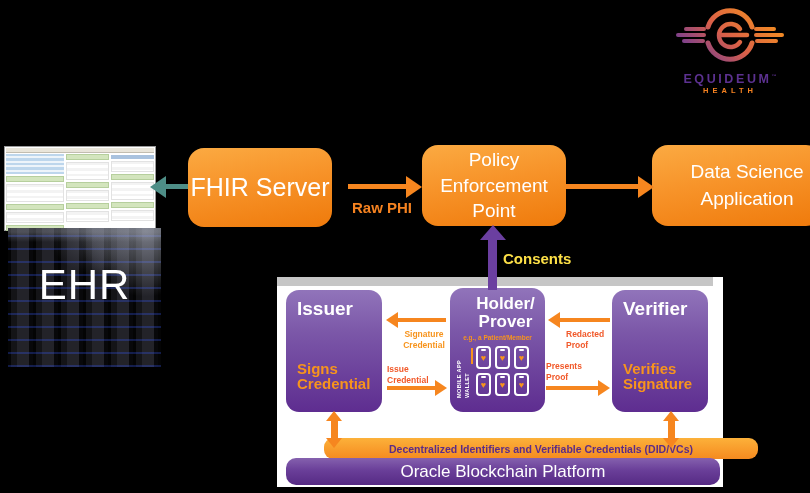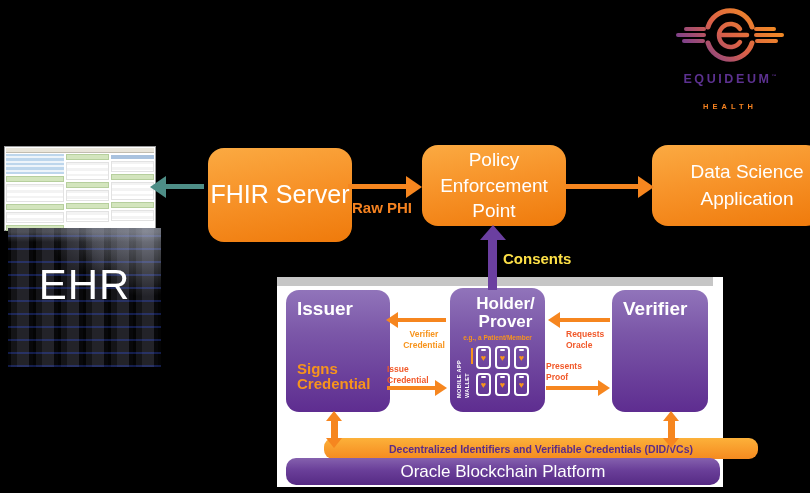--- a/index.html
+++ b/index.html
@@ -5,21 +5,21 @@
   html,body{margin:0;padding:0;background:#000;}
   #canvas{position:relative;width:810px;height:493px;background:#000;overflow:hidden;
           font-family:"Liberation Sans","DejaVu Sans",sans-serif;}
   .abs{position:absolute;}
 
   
   .logo{left:652px;top:4px;width:156px;text-align:center;}
   .logo svg{display:block;margin:0 auto;}
   .logo-brand{font-size:12.5px;font-weight:bold;letter-spacing:2.6px;color:#5c3190;margin-top:4px;}
   .logo-brand sup{font-size:5px;letter-spacing:0;}
-  .logo-sub{font-size:7.5px;font-weight:bold;letter-spacing:4px;color:#f58220;margin-top:16px;}
+  .logo-sub{font-size:7.5px;font-weight:bold;letter-spacing:4px;color:#f58220;margin-top:0;}
 
   
   .ehr-shot{left:4px;top:146px;width:152px;height:85px;background:#fff;border:1px solid #9a9a9a;
             box-shadow:2px 2px 4px rgba(0,0,0,.6);padding:1px;box-sizing:border-box;}
   .es-top{height:4px;background:#e9e5da;border-bottom:1px solid #c2bdb0;}
   .es-body{display:flex;gap:2px;height:71px;margin-top:1px;}
   .es-c1{width:40%;}
   .es-c2{width:30%;}
   .es-c3{width:30%;}
   .es-blue{height:20px;background:repeating-linear-gradient(180deg,#bdd6ec 0 2.5px,#edf4fa 2.5px 4.5px);}
@@ -38,21 +38,21 @@
       repeating-linear-gradient(0deg,rgba(55,90,255,.28) 0 2px,rgba(0,0,0,0) 2px 13px),
       repeating-linear-gradient(90deg,#040404 0 3px,#141417 3px 9px,#232329 9px 21px,#08080a 21px 25px);
   }
   .ehr-word{left:8px;top:261px;width:153px;text-align:center;color:#fff;
             font-size:42px;font-weight:400;letter-spacing:1px;}
 
   
   .obox{background:linear-gradient(170deg,#fbaa42 0%,#f79329 45%,#ef7a0b 100%);
         border-radius:16px;color:#fff;display:flex;align-items:center;justify-content:center;
         text-align:center;line-height:1.35;}
-  .box-fhir{left:208px;top:148px;width:144px;height:94px;font-size:25px;}
+  .box-fhir{left:188px;top:148px;width:144px;height:79px;font-size:25px;}
   .box-pep{left:422px;top:145px;width:144px;height:81px;font-size:19px;}
   .box-dsa{left:652px;top:145px;width:150px;height:81px;font-size:19px;line-height:1.4;padding-left:20px;}
 
   
   .flow-arrow{position:absolute;height:5px;background:var(--c);}
   .flow-arrow.right::after{content:"";position:absolute;right:-16px;top:-8.5px;
       border:11px solid transparent;border-right:0;border-left:16px solid var(--c);}
   .flow-arrow.left::before{content:"";position:absolute;left:-16px;top:-8.5px;
       border:11px solid transparent;border-left:0;border-right:16px solid var(--c);}
   .lbl-orange{color:#f58220;font-weight:bold;font-size:15px;line-height:1.1;}
@@ -62,21 +62,21 @@
   .consents-arrow{left:488px;top:240px;width:9px;height:50px;background:#6b3fa0;z-index:6;}
   .consents-arrow::before{content:"";position:absolute;top:-15px;left:-8.5px;
       border:13px solid transparent;border-top:0;border-bottom:15px solid #6b3fa0;}
 
   
   .panel{left:277px;top:277px;width:446px;height:210px;background:#fff;z-index:1;}
   .panel-topbar{left:277px;top:277px;width:436px;height:9px;background:#c6c6c6;z-index:2;}
 
   .pbox{background:linear-gradient(180deg,#9174ba 0%,#7b57a8 35%,#5e2d90 100%);
         border-radius:13px;color:#fff;z-index:3;}
-  .box-issuer{left:286px;top:290px;width:104px;height:122px;}
+  .box-issuer{left:286px;top:290px;width:96px;height:122px;}
   .box-holder{left:450px;top:288px;width:95px;height:124px;}
   .box-verifier{left:612px;top:290px;width:96px;height:122px;}
   .p-title{font-size:19px;font-weight:bold;padding:9px 0 0 11px;line-height:1.05;}
   .p-title.center{text-align:center;padding:7px 0 0 16px;font-size:17px;}
   .p-action{position:absolute;left:11px;bottom:20px;font-size:15px;font-weight:bold;
             color:#f7941d;line-height:1.05;}
   .holder-sub{text-align:center;font-size:6.5px;font-weight:bold;color:#f7941d;margin-top:3px;}
   .wallet-row{position:absolute;left:5px;top:58px;display:flex;align-items:flex-start;}
   .wallet-label{writing-mode:vertical-rl;transform:rotate(180deg);height:52px;width:15px;
       font-size:5.5px;font-weight:bold;letter-spacing:.4px;line-height:1.5;color:#fff;}
@@ -216,30 +216,31 @@
         <div class="phone"></div>
         <div class="phone"></div>
         <div class="phone"></div>
         <div class="phone"></div>
       </div>
     </div>
   </div>
 
   <div class="abs pbox box-verifier">
     <div class="p-title">Verifier</div>
+    <div class="p-action">Verifies Signature</div>
   </div>
 
   <div class="sm-arrow left" style="left:398px;top:318px;width:48px;"></div>
-  <div class="sm-lbl o1" style="left:396px;top:329px;width:56px;text-align:center;">Verifier Credential</div>
+  <div class="sm-lbl o1" style="left:396px;top:329px;width:56px;text-align:center;">Signature Credential</div>
 
   <div class="sm-arrow right" style="left:387px;top:386px;width:48px;"></div>
   <div class="sm-lbl o2" style="left:387px;top:364px;width:46px;">Issue Credential</div>
 
   <div class="sm-arrow left" style="left:560px;top:318px;width:50px;"></div>
-  <div class="sm-lbl o2" style="left:566px;top:329px;width:44px;">Requests Oracle</div>
+  <div class="sm-lbl o2" style="left:566px;top:329px;width:44px;">Redacted Proof</div>
 
   <div class="sm-arrow right" style="left:546px;top:386px;width:52px;"></div>
   <div class="sm-lbl o2" style="left:546px;top:361px;width:44px;">Presents Proof</div>
 
   <div class="dbl-arrow" style="left:331px;top:421px;height:17px;"></div>
   <div class="dbl-arrow" style="left:668px;top:421px;height:17px;"></div>
 
   <div class="abs did-bar">Decentralized Identifiers and Verifiable Credentials (DID/VCs)</div>
   <div class="abs oracle-bar">Oracle Blockchain Platform</div>
 

